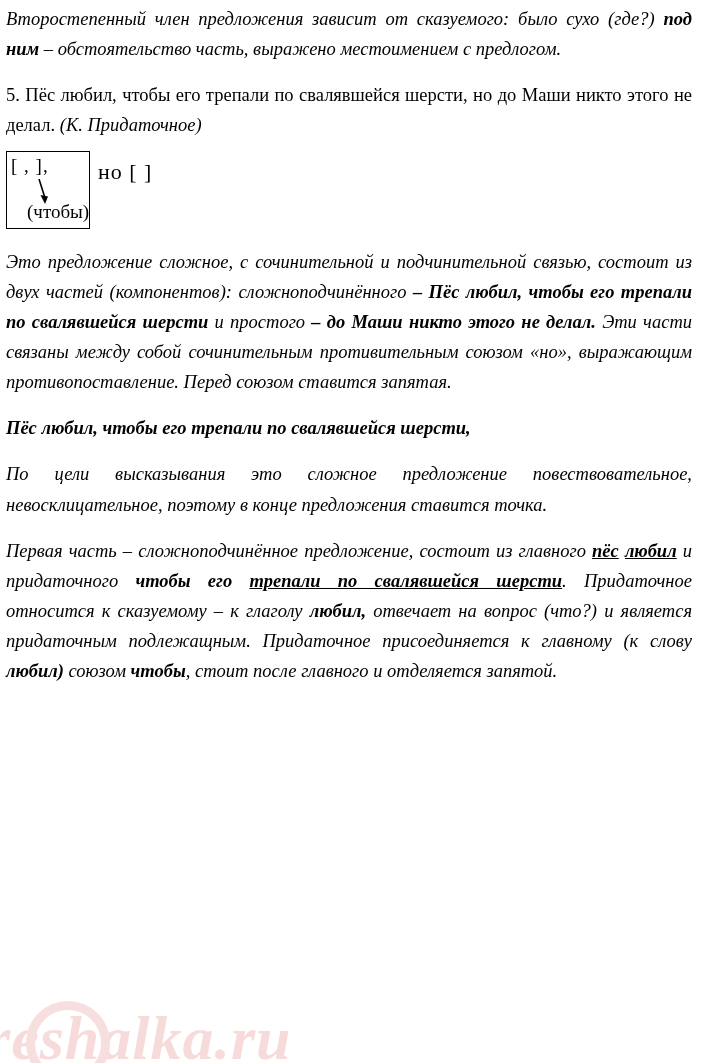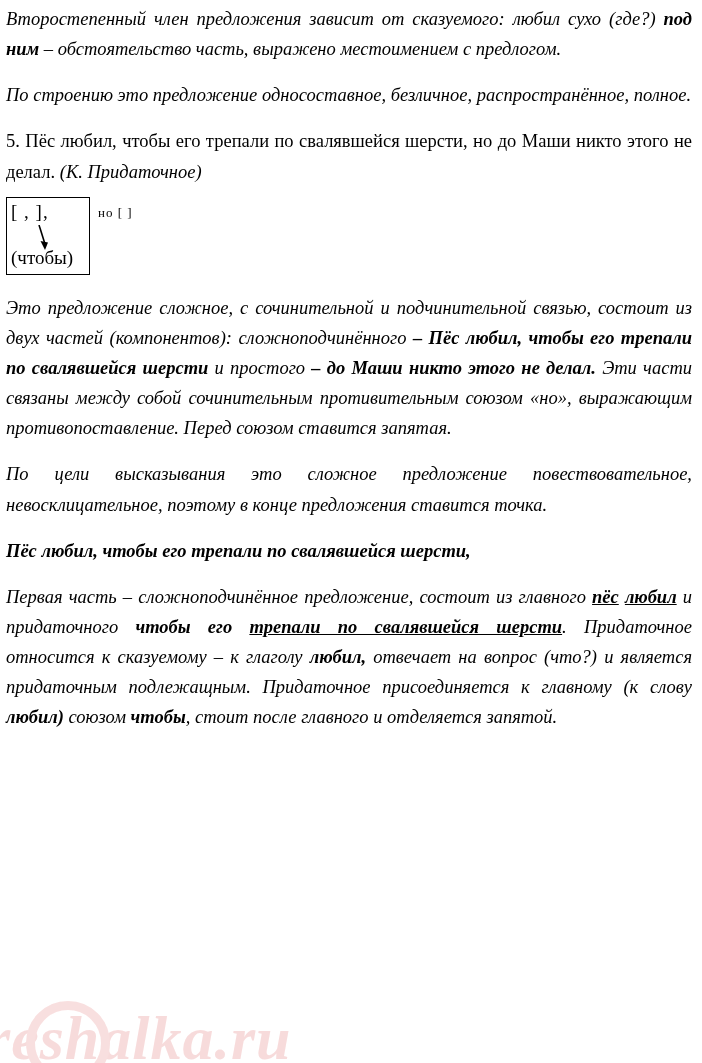--- a/index.html
+++ b/index.html
@@ -62,29 +62,29 @@
   }
   .scheme-arrow {
     position: absolute;
     left: 30px;
     top: 28px;
     width: 14px;
     height: 26px;
   }
   .scheme-chtoby {
     position: absolute;
-    left: 5px;
+    left: 21px;
     top: 50px;
     font-size: 19px;
   }
   .scheme-no {
     position: absolute;
     left: 92px;
     top: 8px;
-    font-size: 13px;
+    font-size: 22px;
     letter-spacing: 1px;
   }
 
   
   .watermark {
     position: absolute;
     left: -14px;
     bottom: -6px;
     z-index: 1;
     pointer-events: none;
@@ -117,26 +117,23 @@
 <div class="page">
 
   <div class="watermark">
     <div class="wm-circle"></div>
     <div class="wm-text">reshalka.ru</div>
   </div>
 
   <div class="content">
 
     <p>
-      <span class="italic">Второстепенный член предложения зависит от сказуемого: любил сухо (где?) </span><span class="bi">под ним</span><span class="italic"> – обстоятельство часть, выражено местоимением с предлогом.</span>
+      <span class="italic">Второстепенный член предложения зависит от сказуемого: было сухо (где?) </span><span class="bi">под ним</span><span class="italic"> – обстоятельство часть, выражено местоимением с предлогом.</span>
     </p>
 
-    <p class="gap-top">
-      <span class="italic">По строению это предложение односоставное, безличное, распространённое, полное.</span>
-    </p>
 
     <p class="gap-top">
       <span>5. Пёс любил, чтобы его трепали по свалявшейся шерсти, но до Маши никто этого не делал. </span><span class="italic">(К. Придаточное)</span>
     </p>
 
     <div class="scheme">
       <div class="scheme-box"></div>
       <div class="scheme-first">[ , ],</div>
       <svg class="scheme-arrow" viewBox="0 0 14 26">
         <line x1="3" y1="0" x2="9" y2="19" stroke="#000" stroke-width="1.6"></line>
@@ -147,25 +144,25 @@
         <span>но</span>
         <span>[    ]</span>
       </div>
     </div>
 
     <p>
       <span class="italic">Это предложение сложное, с сочинительной и подчинительной связью, состоит из двух частей (компонентов): сложноподчинённого </span><span class="bi">– Пёс любил, чтобы его трепали по свалявшейся шерсти</span><span class="italic"> и простого </span><span class="bi">– до Маши никто этого не делал.</span><span class="italic"> Эти части связаны между собой сочинительным противительным союзом «но», выражающим противопоставление. Перед союзом ставится запятая.</span>
     </p>
 
     <p class="gap-top">
-      <span class="italic">По цели высказывания это сложное предложение повествовательное, невосклицательное, поэтому в конце предложения ставится точка.</span>
+      <span class="bi">Пёс любил, чтобы его трепали по свалявшейся шерсти,</span>
     </p>
 
     <p class="gap-top">
-      <span class="bi">Пёс любил, чтобы его трепали по свалявшейся шерсти,</span>
+      <span class="italic">По цели высказывания это сложное предложение повествовательное, невосклицательное, поэтому в конце предложения ставится точка.</span>
     </p>
 
     <p class="gap-top">
       <span class="italic">Первая часть – сложноподчинённое предложение, состоит из главного </span><span class="bi u">пёс</span><span class="italic"> </span><span class="bi u">любил</span><span class="italic"> и придаточного </span><span class="bi">чтобы его</span><span class="italic"> </span><span class="bi u">трепали по свалявшейся шерсти</span><span class="italic">. Придаточное относится к сказуемому – к глаголу </span><span class="bi">любил,</span><span class="italic"> отвечает на вопрос (что?) и является придаточным подлежащным. Придаточное присоединяется к главному (к слову </span><span class="bi">любил)</span><span class="italic"> союзом </span><span class="bi">чтобы</span><span class="italic">, стоит после главного и отделяется запятой.</span>
     </p>
 
 
   </div>
 </div>
 

